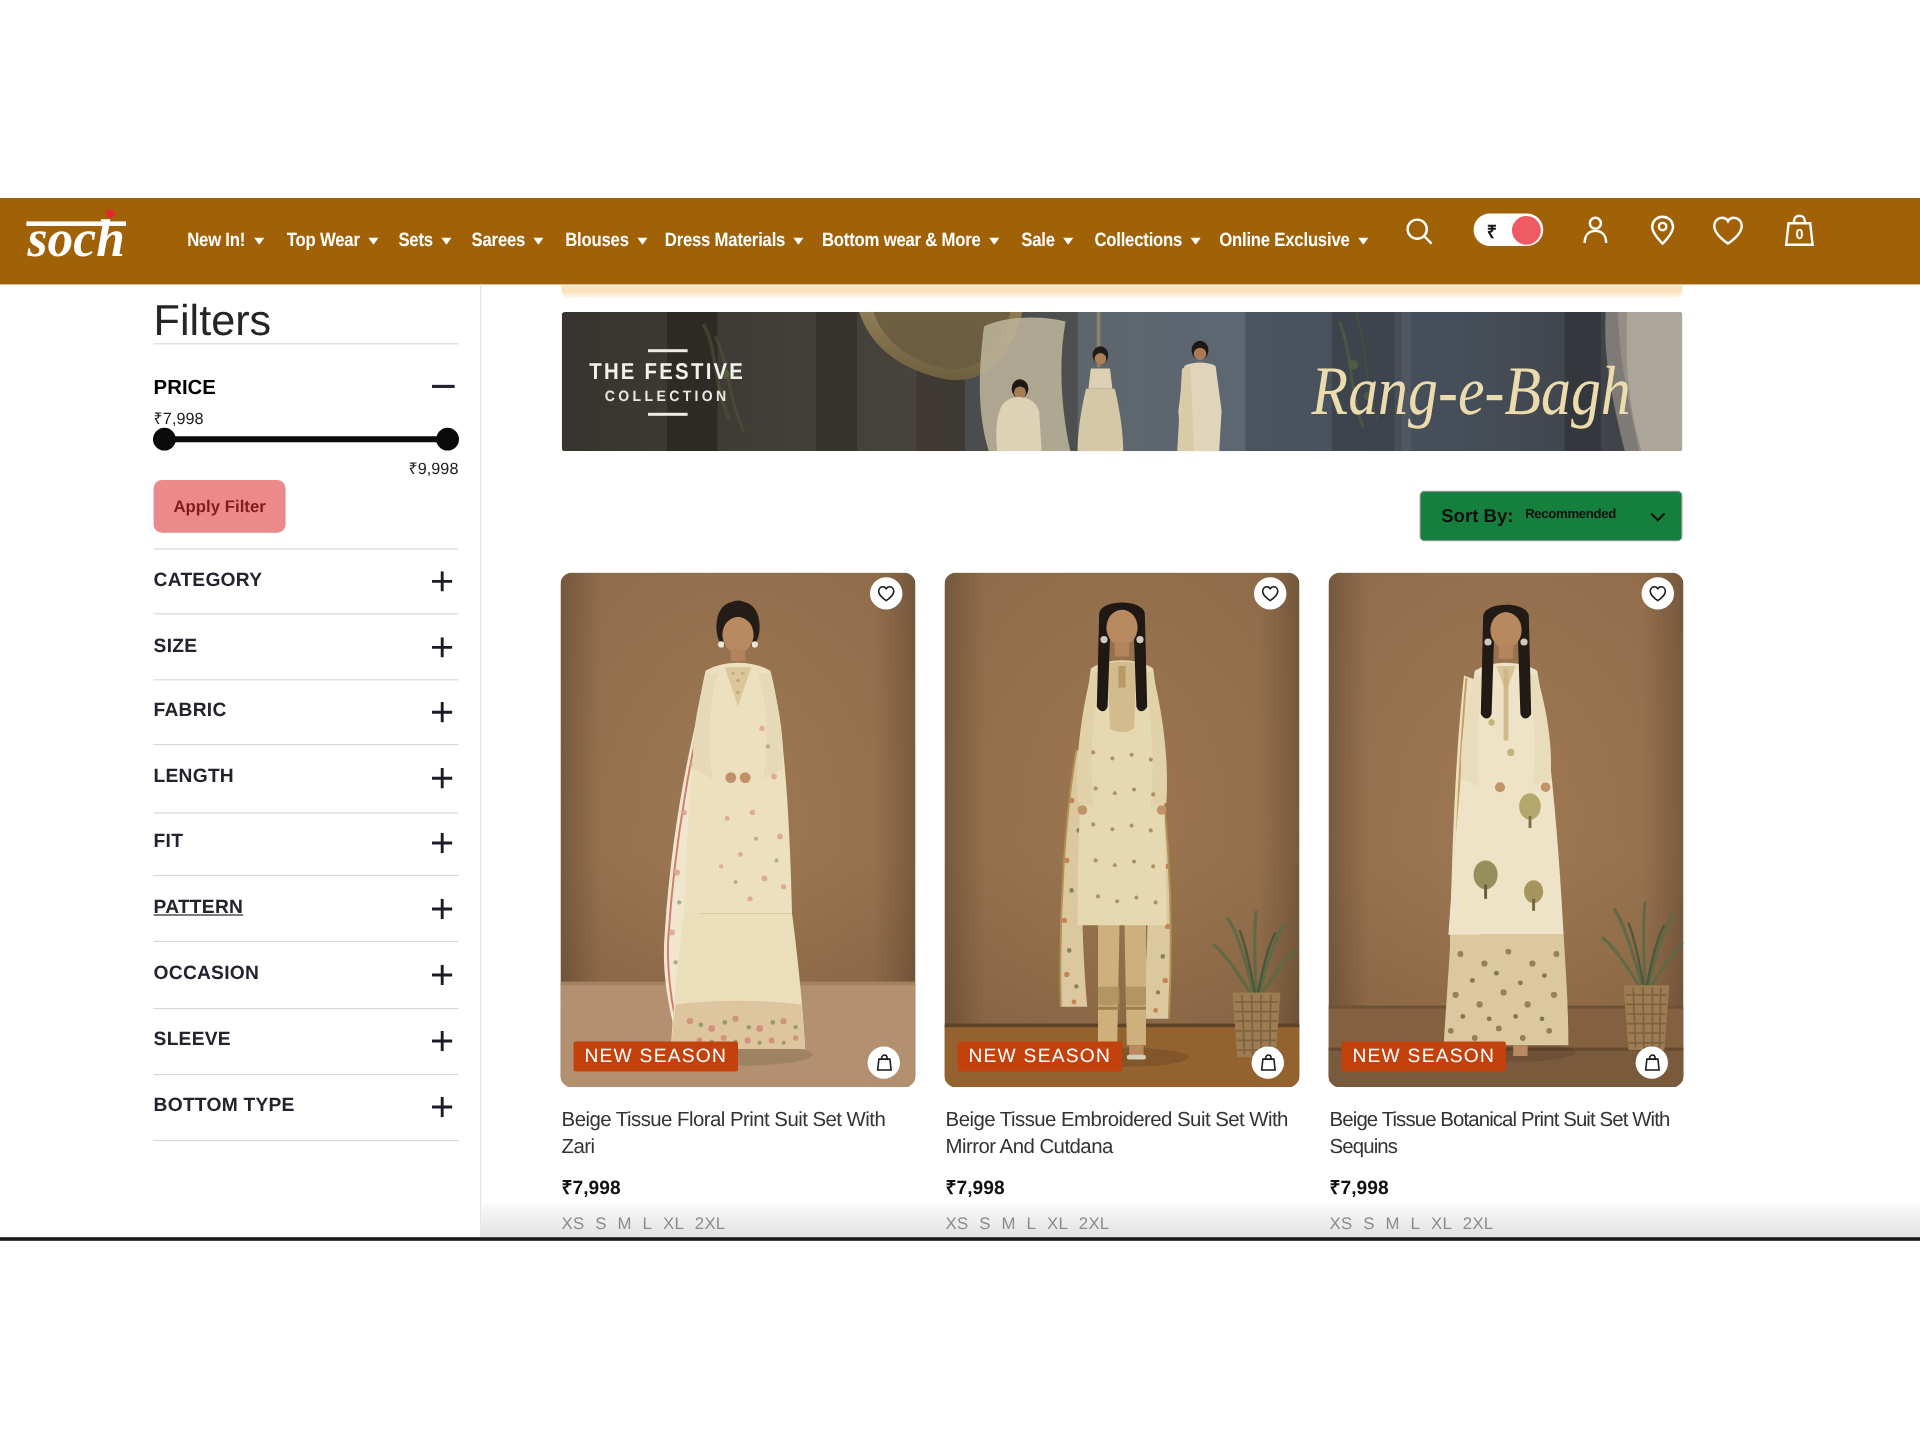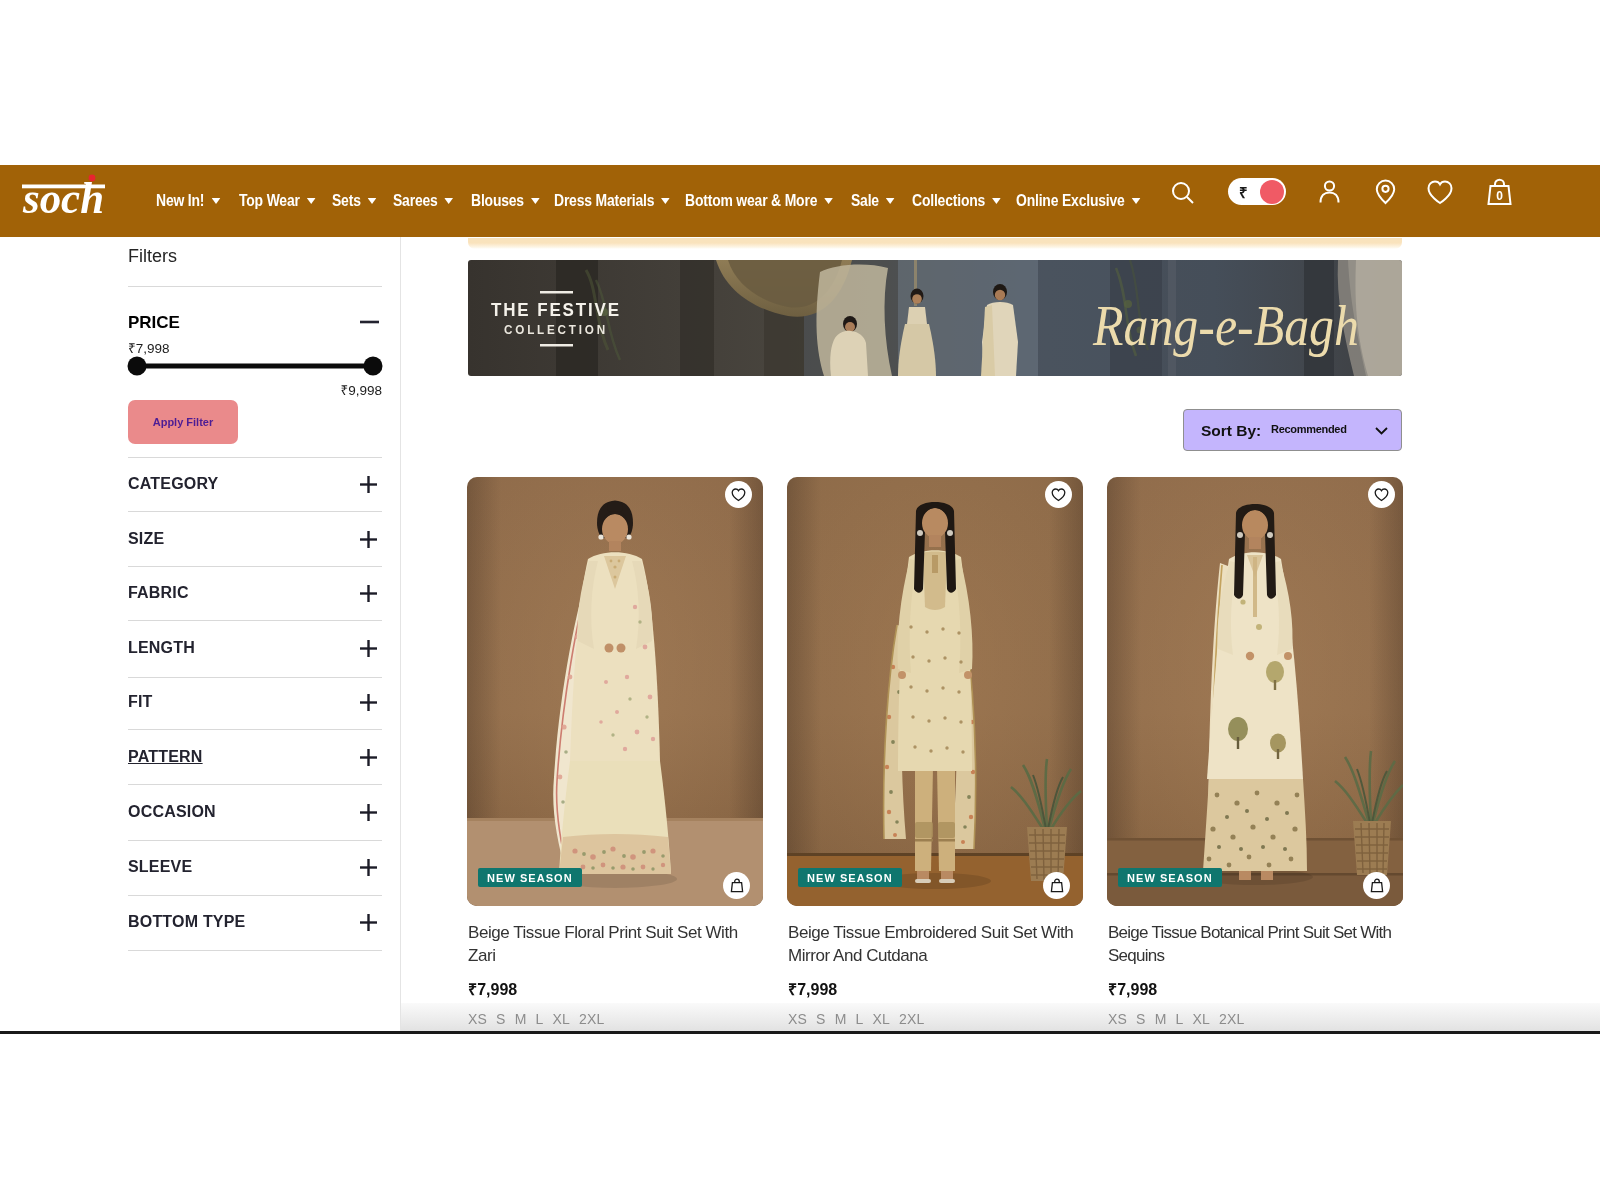--- a/index.html
+++ b/index.html
@@ -15,21 +15,21 @@
   .hr { position:absolute; height:1px; background:#d9d9d9; left:128px; width:254px; }
   .flabel { position:absolute; left:128px; font-size:16px; font-weight:700; color:#23232f; letter-spacing:.2px; }
   .plus { position:absolute; left:360px; }
 
   
   .card-img { position:absolute; width:296px; height:429px; border-radius:10px; overflow:hidden; }
   .title { position:absolute; width:292px; font-size:17px; letter-spacing:-0.45px; color:#333; line-height:23px; }
   .price { position:absolute; font-size:16px; font-weight:700; color:#121212; }
   .sizes { position:absolute; font-size:14px; color:#8c8c8c; z-index:3; letter-spacing:.2px; }
   .sizes span { margin-right:9px; }
-  .chip { position:absolute; background:#0f766e; color:#fff; font-size:11px; font-weight:700; letter-spacing:1.05px; padding:4px 9px 3px; border-radius:2px; z-index:2; }
+  .chip { position:absolute; background:#c2410c; color:#fff; font-size:16px; font-weight:400; letter-spacing:1.05px; padding:4px 9px 3px; border-radius:2px; z-index:2; }
   .cbtn { position:absolute; width:27px; height:27px; border-radius:50%; background:#fff; z-index:2; display:flex; align-items:center; justify-content:center; }
 </style>
 </head>
 <body>
 
 <div id="nav">
 
   <svg class="abs" style="left:20px; top:0;" width="110" height="72" viewBox="0 0 110 72">
     <text x="3" y="48" font-family="Liberation Serif" font-style="italic" font-weight="bold" font-size="44" fill="#ffffff" textLength="81" lengthAdjust="spacingAndGlyphs">soch</text>
     <rect x="2" y="19.5" width="83" height="3.8" fill="#ffffff"></rect>
@@ -89,35 +89,35 @@
     <path d="M14 24 C14 24 2.5 17 2.5 9.2 C2.5 5.3 5.5 2.5 9 2.5 C11.2 2.5 13.1 3.7 14 5.4 C14.9 3.7 16.8 2.5 19 2.5 C22.5 2.5 25.5 5.3 25.5 9.2 C25.5 17 14 24 14 24 Z"></path>
   </svg>
   <svg class="abs" style="left:1485px; top:12px;" width="29" height="30" viewBox="0 0 29 30" fill="none" stroke="#fff" stroke-width="2">
     <path d="M5.5 9 L23.5 9 L25.5 27 L3.5 27 Z"></path>
     <path d="M10 9 L10 7.2 C10 4.6 12 2.8 14.5 2.8 C17 2.8 19 4.6 19 7.2 L19 9"></path>
     <text x="14.5" y="22.5" font-size="12" font-weight="bold" fill="#fff" stroke="none" text-anchor="middle" font-family="Liberation Sans">0</text>
   </svg>
 </div>
 
 <div id="sidebar">
-  <div class="abs" style="left:128px; top:246px; font-size:18px; color:#252525;">Filters</div>
+  <div class="abs" style="left:128px; top:246px; font-size:36px; color:#252525;">Filters</div>
   <div class="hr" style="top:286px;"></div>
 
   <div class="abs" style="left:128px; top:313px; font-size:17px; font-weight:700; color:#000000;">PRICE</div>
   <svg class="abs" style="left:360px; top:320px;" width="19" height="4" viewBox="0 0 19 4">
       <rect width="19" height="2.6" y="0.7" fill="#23232f"></rect>
     </svg>
   <div class="abs" style="left:128px; top:339px; font-size:13.5px; color:#1c1c1c;">₹7,998</div>
   <svg class="abs" style="left:126px; top:355px;" width="258" height="22" viewBox="0 0 258 22">
     <line x1="11" y1="11" x2="247" y2="11" stroke="#0b0b0b" stroke-width="5"></line>
     <circle cx="11" cy="11" r="9.5" fill="#0b0b0b"></circle>
     <circle cx="247" cy="11" r="9.5" fill="#0b0b0b"></circle>
   </svg>
   <div class="abs" style="left:240px; top:381px; width:142px; text-align:right; font-size:13.5px; color:#1c1c1c;">₹9,998</div>
-  <div class="abs" style="left:128px; top:400px; width:110px; height:44px; background:#ea8a8b; border-radius:7px; color:#4c1d95; font-size:11px; font-weight:700; display:flex; align-items:center; justify-content:center;">Apply Filter</div>
+  <div class="abs" style="left:128px; top:400px; width:110px; height:44px; background:#ea8a8b; border-radius:7px; color:#7f1d1d; font-size:14px; font-weight:700; display:flex; align-items:center; justify-content:center;">Apply Filter</div>
   <div class="hr" style="top:457px;"></div>
 
   <div class="flabel" style="top:475px;">CATEGORY</div>
   <svg class="plus" style="top:476px;" width="17" height="17" viewBox="0 0 17 17">
       <g stroke="#1c1c28" stroke-width="2.4">
         <line x1="0" y1="8.5" x2="17" y2="8.5"></line>
         <line x1="8.5" y1="0" x2="8.5" y2="17"></line>
       </g>
     </svg>
   <div class="hr" style="top:511px;"></div>
@@ -264,21 +264,21 @@
 
     <rect x="72" y="31" width="33" height="2.5" fill="#efece4"></rect>
     <text x="23" y="56" font-size="19" font-weight="700" letter-spacing="2.1" fill="#f4f1ea" font-family="Liberation Sans" textLength="130" lengthAdjust="spacingAndGlyphs">THE FESTIVE</text>
     <text x="36" y="74" font-size="12.5" font-weight="700" letter-spacing="3" fill="#eae6dd" font-family="Liberation Sans" textLength="104" lengthAdjust="spacingAndGlyphs">COLLECTION</text>
     <rect x="72" y="84" width="33" height="2.5" fill="#efece4"></rect>
 
     <text x="758" y="85" text-anchor="middle" font-family="Liberation Serif" font-style="italic" font-size="58" fill="#ecdbac" textLength="266" lengthAdjust="spacingAndGlyphs">Rang-e-Bagh</text>
   </svg>
   </div>
 
-  <div class="abs" style="left:1183px; top:409px; width:219px; height:42px; border:1px solid #8f8f8f; border-radius:4px; background:#c4b5fd;">
+  <div class="abs" style="left:1183px; top:409px; width:219px; height:42px; border:1px solid #8f8f8f; border-radius:4px; background:#15803d;">
     <span style="position:absolute; left:17px; top:12px; font-size:15.5px; font-weight:700; color:#111;">Sort By:</span>
     <span style="position:absolute; left:87px; top:13px; font-size:11px; font-weight:700; letter-spacing:-0.3px; color:#111;">Recommended</span>
     <svg style="position:absolute; right:13px; top:17px;" width="13" height="8" viewBox="0 0 13 8" fill="none">
         <path d="M1 1 L6.5 6.5 L12 1" stroke="#111" stroke-width="1.8"></path>
       </svg>
   </div>
 
   <div class="card-img" style="left:467px; top:477px;">
   <svg width="296" height="429" viewBox="0 0 296 429">
     <defs>

